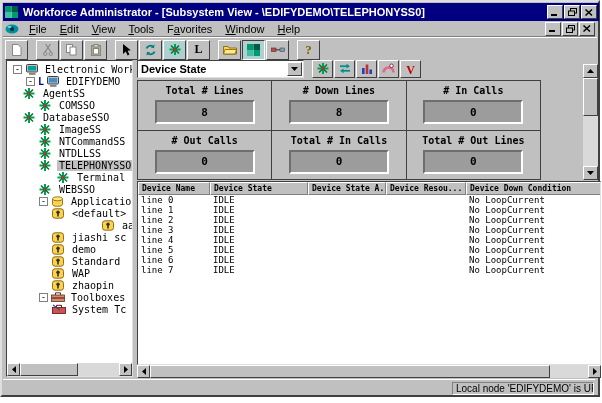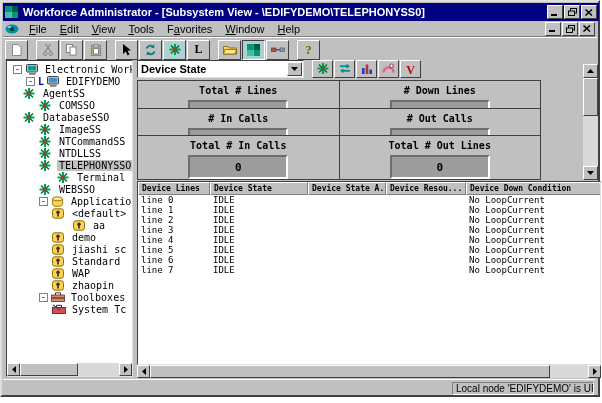--- a/index.html
+++ b/index.html
@@ -59,21 +59,21 @@
   .combo-text{flex:1;font-size:11px;font-weight:bold;padding-left:3px;white-space:nowrap;overflow:hidden;}
   .combo-arrow{width:15px;height:14px;margin-right:1px;background:#c0c0c0;border:1px solid;
                border-color:#fff #404040 #404040 #fff;display:flex;align-items:center;
                justify-content:center;box-sizing:border-box;}
   .view-btns{position:absolute;left:310px;top:58px;display:flex;}
   .vbtn{width:21px;height:18px;background:#c0c0c0;border:1px solid;
         border-color:#fff #404040 #404040 #fff;display:flex;align-items:center;
         justify-content:center;margin-right:1px;box-sizing:border-box;}
   
   .stats{position:absolute;left:135px;top:78px;width:404px;height:100px;
-         display:grid;grid-template-columns:1fr 1fr;grid-template-rows:1fr 1fr;
+         display:grid;grid-template-columns:1fr 1fr 1fr;grid-template-rows:1fr 1fr;
          border-top:1px solid #404040;border-left:1px solid #404040;background:#c0c0c0;box-sizing:border-box;}
   .stat-cell{border-right:1px solid #404040;border-bottom:1px solid #404040;text-align:center;overflow:hidden;}
   .stat-label{font-family:"DejaVu Sans Mono",monospace;font-size:10px;font-weight:bold;margin-top:4px;white-space:nowrap;}
   .stat-value{width:100px;height:24px;margin:4px auto 0;background:#9c9c9c;
               border:2px solid;border-color:#6e6e6e #fff #fff #6e6e6e;
               font-family:"DejaVu Sans Mono",monospace;font-size:11px;font-weight:bold;
               display:flex;align-items:center;justify-content:center;box-sizing:border-box;}
   .stats-vscroll{position:absolute;left:581px;top:62px;height:116px;}
   
   .table{position:absolute;left:135px;top:179px;width:464px;height:184px;background:#fff;
@@ -452,49 +452,49 @@
         <div class="tree-row" style="padding-left: 45px;">
           <span class="tree-icon">
             <svg width="12" height="11">
               <rect x="0.5" y="0.8" width="11" height="9.4" rx="2.5" fill="#ffd24d" stroke="#806000" stroke-width="0.9"></rect>
               <circle cx="6" cy="4.3" r="1.7" fill="#303030"></circle>
               <path d="M5.2 5.3 h1.6 v3.2 h-1.6 z" fill="#303030"></path>
             </svg>
           </span>
           <span class="tree-label">&lt;default&gt;</span>
         </div>
-        <div class="tree-row" style="padding-left: 66px;">
+        <div class="tree-row" style="padding-left: 66px; margin-left: 29px;">
           <span class="tree-icon">
             <svg width="12" height="11">
               <rect x="0.5" y="0.8" width="11" height="9.4" rx="2.5" fill="#ffd24d" stroke="#806000" stroke-width="0.9"></rect>
               <circle cx="6" cy="4.3" r="1.7" fill="#303030"></circle>
               <path d="M5.2 5.3 h1.6 v3.2 h-1.6 z" fill="#303030"></path>
             </svg>
           </span>
           <span class="tree-label">aa</span>
         </div>
         <div class="tree-row" style="padding-left: 45px;">
           <span class="tree-icon">
             <svg width="12" height="11">
               <rect x="0.5" y="0.8" width="11" height="9.4" rx="2.5" fill="#ffd24d" stroke="#806000" stroke-width="0.9"></rect>
               <circle cx="6" cy="4.3" r="1.7" fill="#303030"></circle>
               <path d="M5.2 5.3 h1.6 v3.2 h-1.6 z" fill="#303030"></path>
             </svg>
           </span>
-          <span class="tree-label">demo</span>
+          <span class="tree-label">jiashi_sc</span>
         </div>
         <div class="tree-row" style="padding-left: 45px;">
           <span class="tree-icon">
             <svg width="12" height="11">
               <rect x="0.5" y="0.8" width="11" height="9.4" rx="2.5" fill="#ffd24d" stroke="#806000" stroke-width="0.9"></rect>
               <circle cx="6" cy="4.3" r="1.7" fill="#303030"></circle>
               <path d="M5.2 5.3 h1.6 v3.2 h-1.6 z" fill="#303030"></path>
             </svg>
           </span>
-          <span class="tree-label">jiashi_sc</span>
+          <span class="tree-label">demo</span>
         </div>
         <div class="tree-row" style="padding-left: 45px;">
           <span class="tree-icon">
             <svg width="12" height="11">
               <rect x="0.5" y="0.8" width="11" height="9.4" rx="2.5" fill="#ffd24d" stroke="#806000" stroke-width="0.9"></rect>
               <circle cx="6" cy="4.3" r="1.7" fill="#303030"></circle>
               <path d="M5.2 5.3 h1.6 v3.2 h-1.6 z" fill="#303030"></path>
             </svg>
           </span>
           <span class="tree-label">Standard</span>
@@ -643,21 +643,21 @@
     <span style="flex:1"></span>
     <span class="scroll-btn">
         <svg width="7" height="4">
           <path d="M0 0 H7 L3.5 4 Z" fill="#000"></path>
         </svg>
       </span>
   </div>
 
   <div class="table">
     <div class="thead" id="thead">
-        <div class="th" style="width: 72px;">Device Lines</div>
+        <div class="th" style="width: 72px;">Device Name</div>
         <div class="th" style="width: 98px;">Device State</div>
         <div class="th" style="width: 78px;">Device State A...</div>
         <div class="th" style="width: 80px;">Device Resou...</div>
         <div class="th" style="width: 150px;">Device Down Condition</div>
         <div class="th" style="width: 40px;"></div>
       </div>
     <div id="tbody">
         <div class="tr">
           <div class="td" style="width: 72px;">line 0</div>
           <div class="td" style="width: 98px;">IDLE</div>

